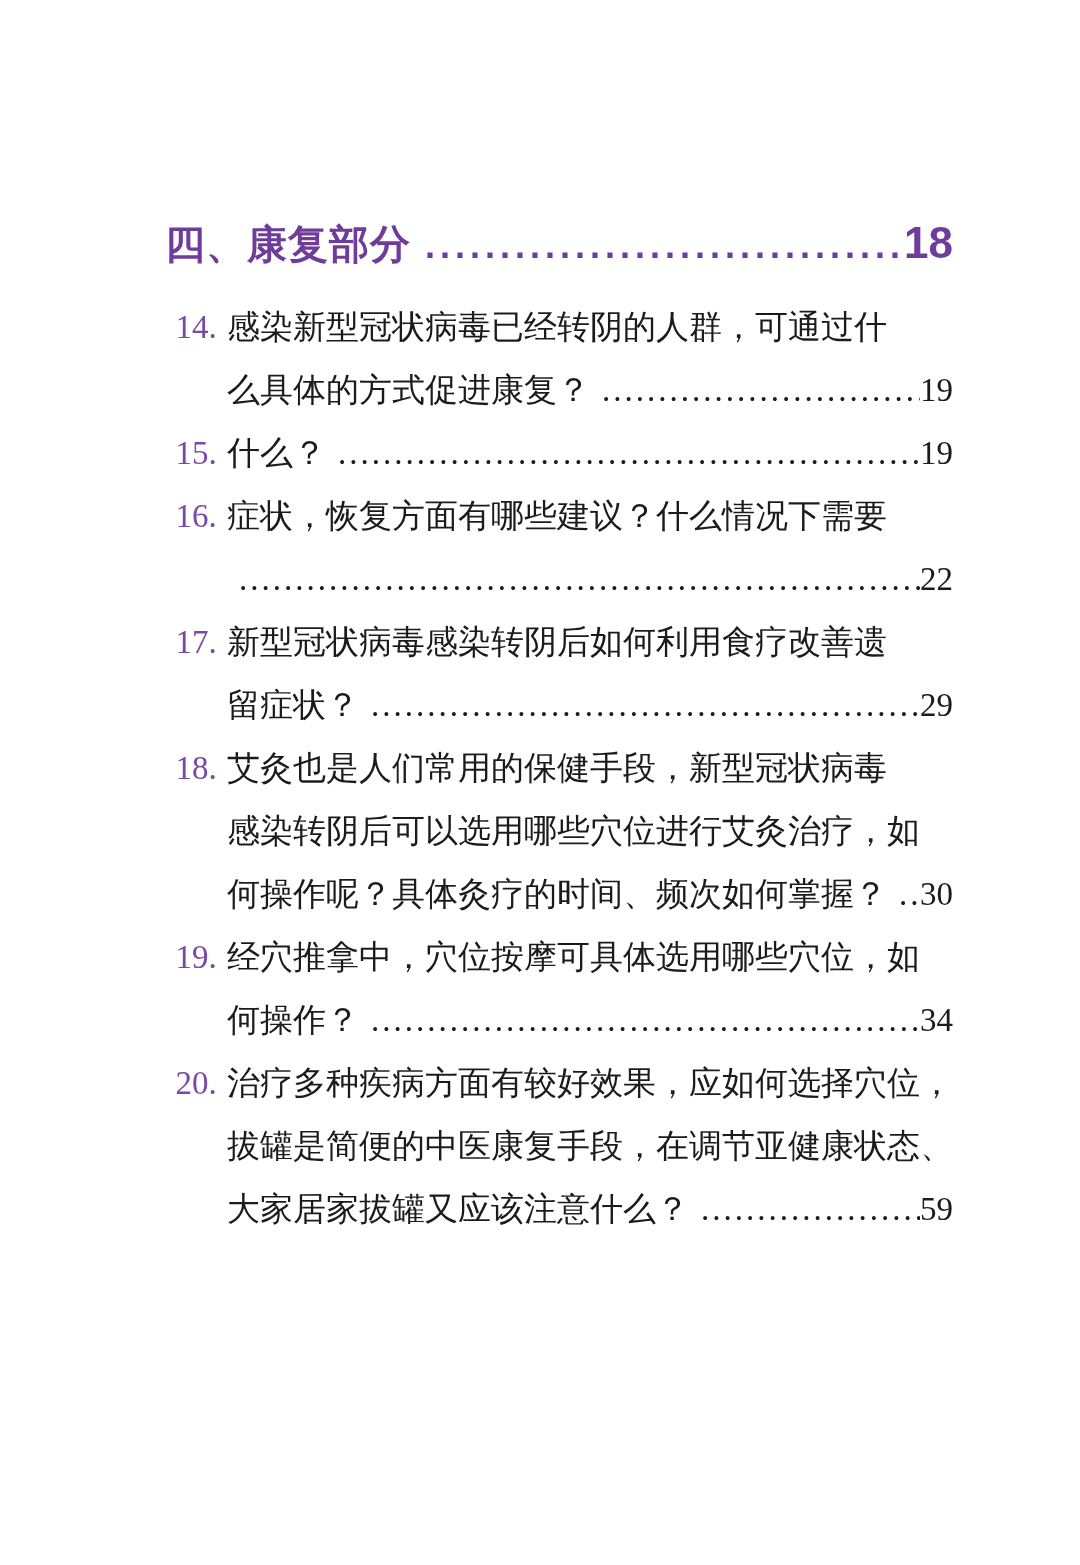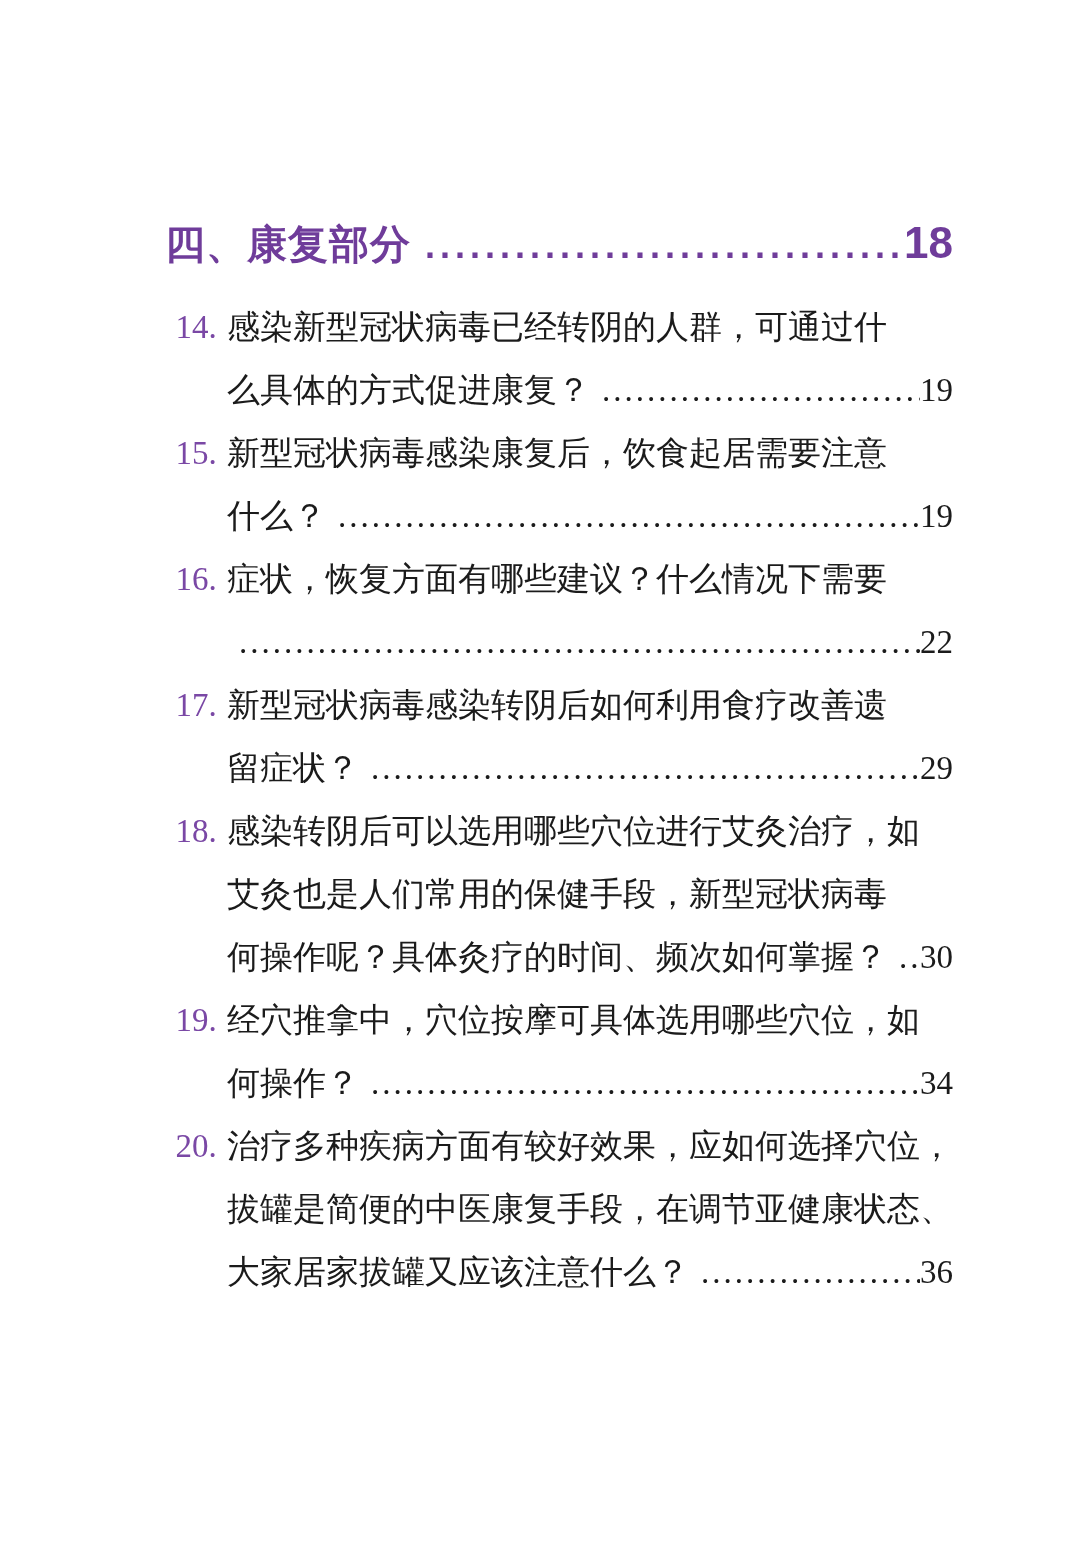--- a/index.html
+++ b/index.html
@@ -118,21 +118,20 @@
               <span class="line-text">么具体的方式促进康复？</span>
               <span class="leader">............................................................................................................................................................................................................................</span>
               <span class="page-num">19</span>
             </div>
           </div>
   </div>
 
   <div class="entry">
     <span class="entry-number">15.</span>
     <div class="entry-body">
-            <div class="toc-line"><span class="line-text">新型冠状病毒感染康复后，饮食起居需要注意</span></div>
             <div class="toc-line last">
               <span class="line-text">什么？</span>
               <span class="leader">............................................................................................................................................................................................................................</span>
               <span class="page-num">19</span>
             </div>
           </div>
   </div>
 
   <div class="entry">
     <span class="entry-number">16.</span>
@@ -153,22 +152,22 @@
               <span class="line-text">留症状？</span>
               <span class="leader">............................................................................................................................................................................................................................</span>
               <span class="page-num">29</span>
             </div>
           </div>
   </div>
 
   <div class="entry">
     <span class="entry-number">18.</span>
     <div class="entry-body">
+            <div class="toc-line"><span class="line-text">艾灸也是人们常用的保健手段，新型冠状病毒</span></div>
             <div class="toc-line"><span class="line-text">感染转阴后可以选用哪些穴位进行艾灸治疗，如</span></div>
-            <div class="toc-line"><span class="line-text">艾灸也是人们常用的保健手段，新型冠状病毒</span></div>
             <div class="toc-line last">
               <span class="line-text">何操作呢？具体灸疗的时间、频次如何掌握？</span>
               <span class="leader">............................................................................................................................................................................................................................</span>
               <span class="page-num">30</span>
             </div>
           </div>
   </div>
 
   <div class="entry">
     <span class="entry-number">19.</span>
@@ -183,19 +182,19 @@
   </div>
 
   <div class="entry">
     <span class="entry-number">20.</span>
     <div class="entry-body">
             <div class="toc-line"><span class="line-text">治疗多种疾病方面有较好效果，应如何选择穴位，</span></div>
             <div class="toc-line"><span class="line-text">拔罐是简便的中医康复手段，在调节亚健康状态、</span></div>
             <div class="toc-line last">
               <span class="line-text">大家居家拔罐又应该注意什么？</span>
               <span class="leader">............................................................................................................................................................................................................................</span>
-              <span class="page-num">36</span>
+              <span class="page-num">59</span>
             </div>
           </div>
   </div>
 </div>
   </div>
 </div>
 
 </body></html>

